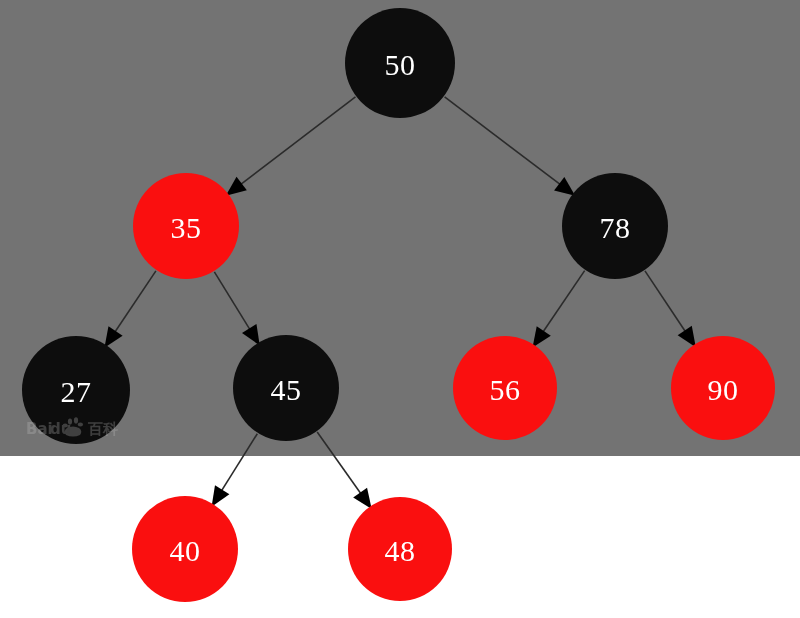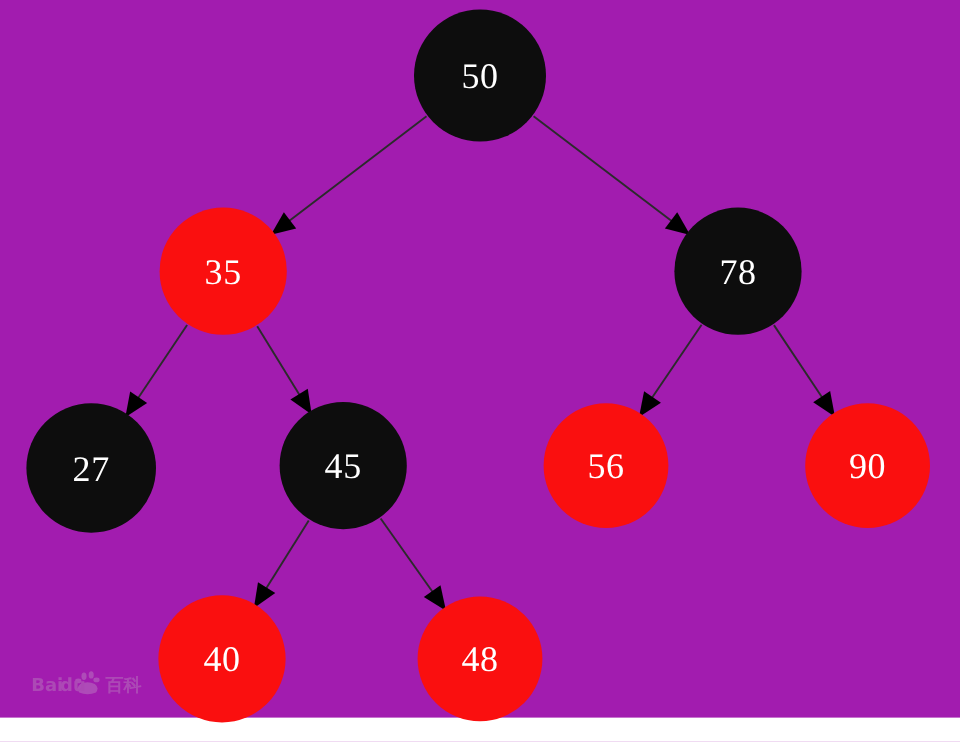--- a/index.html
+++ b/index.html
@@ -10,22 +10,22 @@
   }
   body {
     width: 800px;
     height: 618px;
     font-family: "Liberation Serif", "DejaVu Serif", serif;
     overflow: hidden;
   }
   #diagram-root {
     position: relative;
     width: 800px;
-    height: 598px;
-    background: #a21caf;
+    height: 456px;
+    background: #737373;
   }
   svg#tree-svg {
     display: block;
     width: 800px;
     height: 618px;
   }
   .node-label {
     font-family: "Liberation Serif", "DejaVu Serif", serif;
     font-size: 30px;
     fill: #ffffff;

